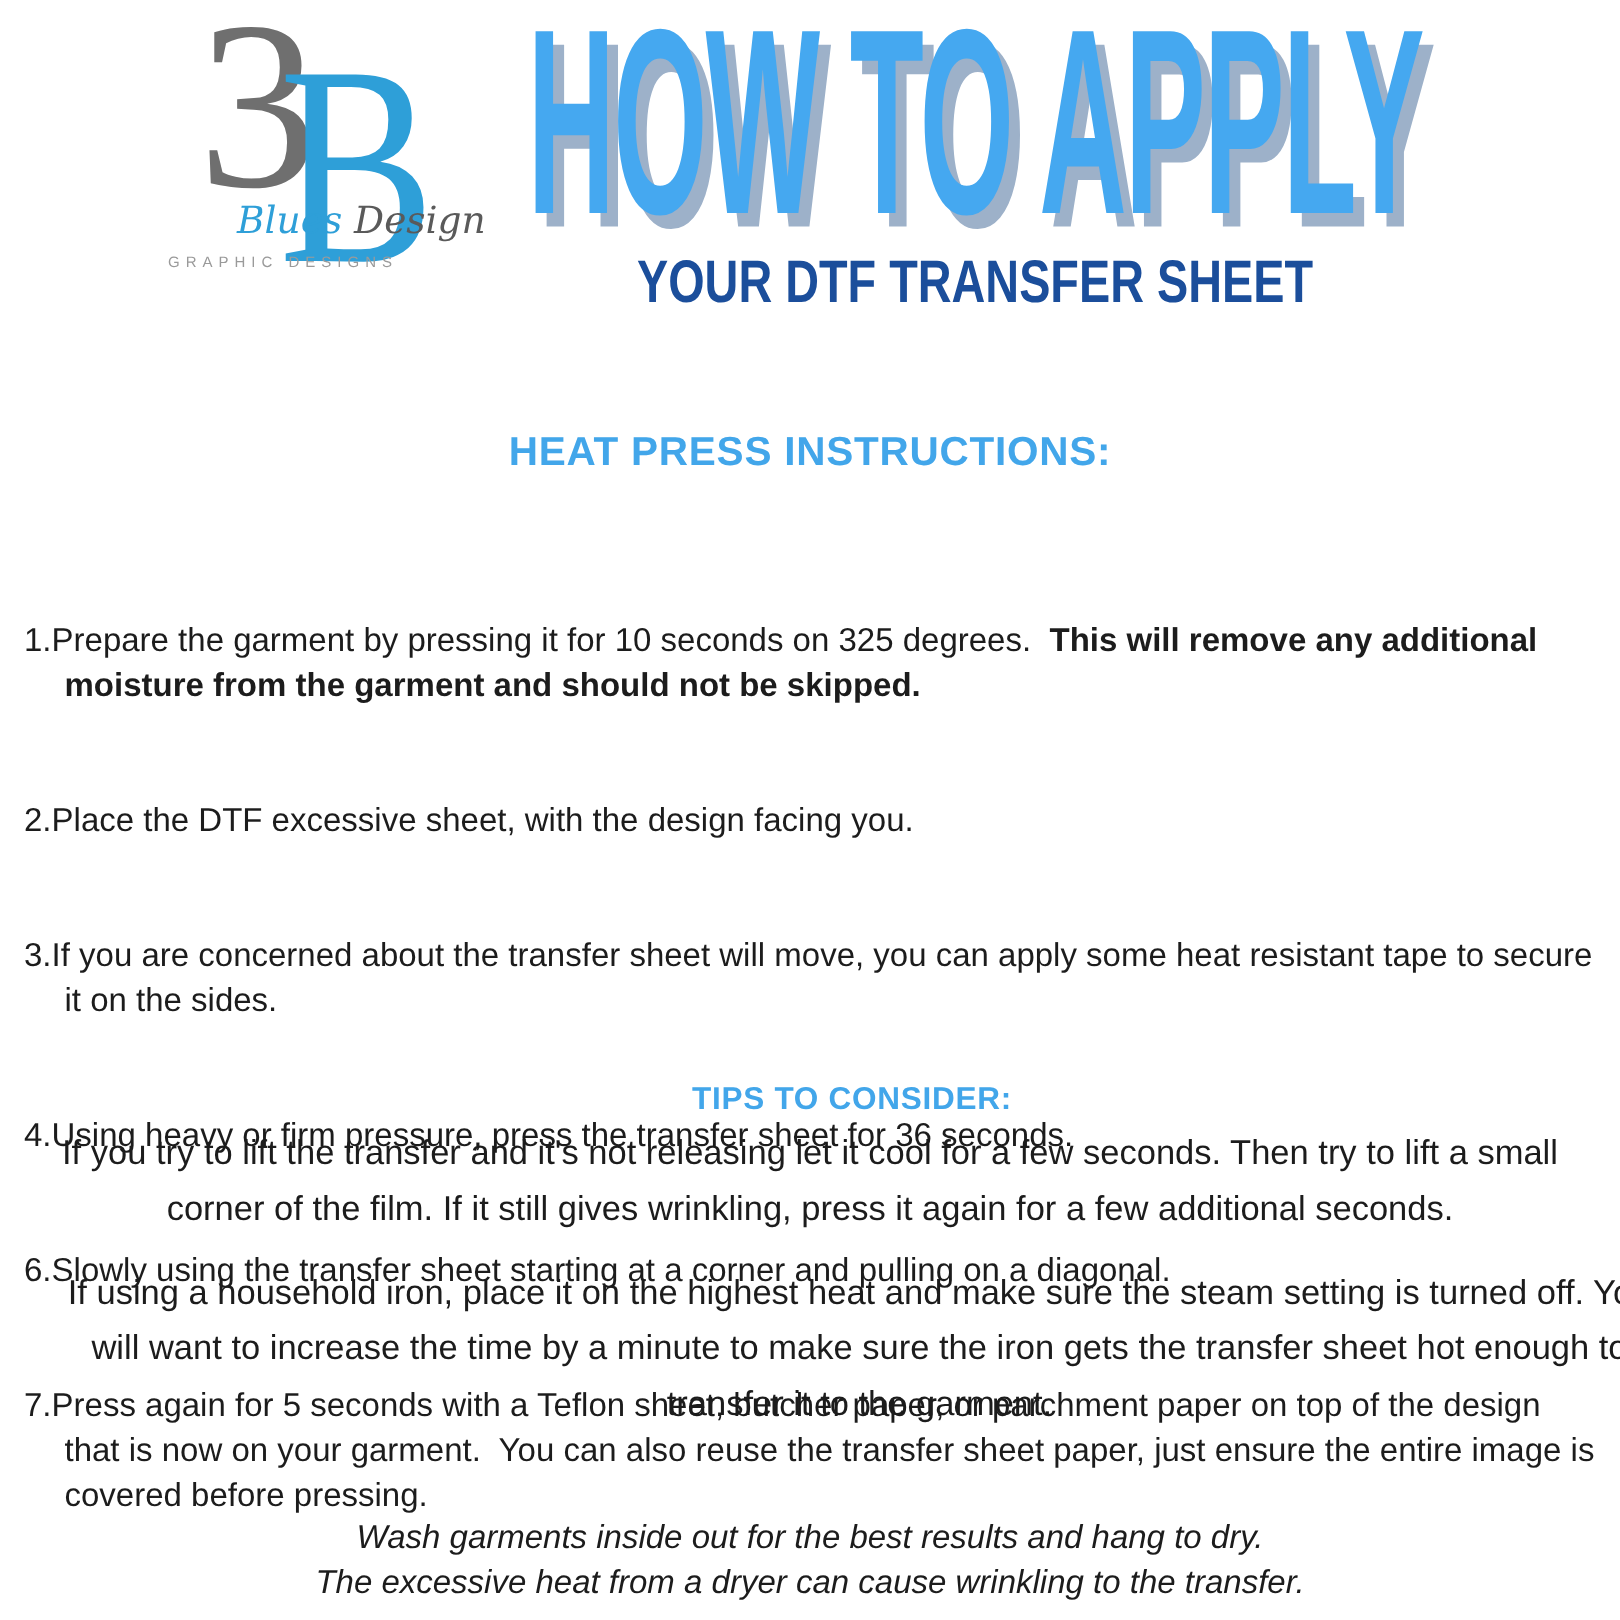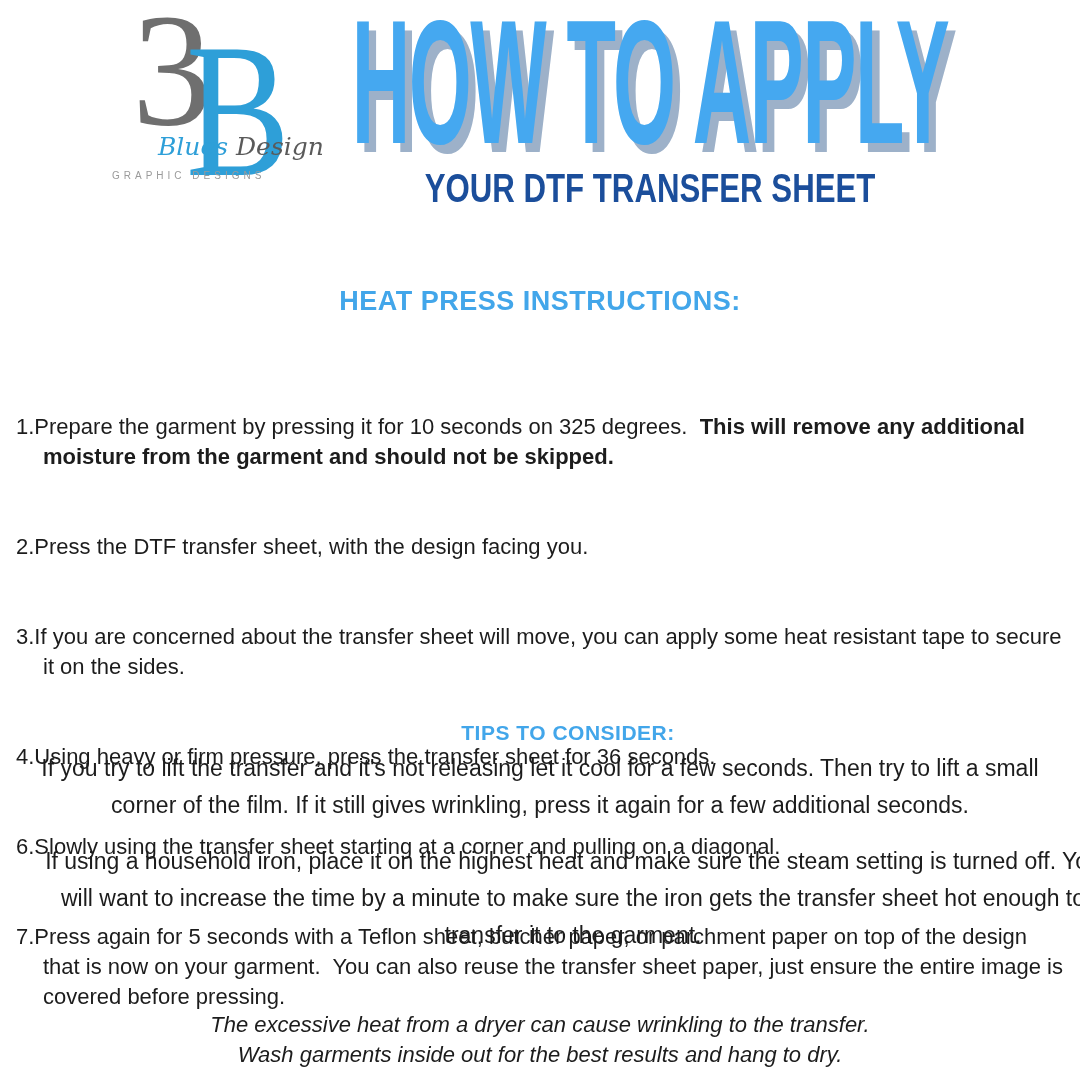--- a/index.html
+++ b/index.html
@@ -113,29 +113,29 @@
   </div>
   <div class="subtitle-wrap">
     <span class="subtitle-inner">YOUR DTF TRANSFER SHEET</span>
   </div>
 
 
   <div class="h-press">HEAT PRESS INSTRUCTIONS:</div>
 
   <div class="steps">
     <div class="step"><span>1.</span><span>Prepare the garment by pressing it for 10 seconds on 325 degrees.  </span><span class="bold">This will remove any additional moisture from the garment and should not be skipped.</span></div>
-    <div class="step"><span>2.</span><span>Press the DTF transfer sheet, with the design facing you.</span></div>
+    <div class="step"><span>2.</span><span>Place the DTF excessive sheet, with the design facing you.</span></div>
     <div class="step"><span>3.</span><span>If you are concerned about the transfer sheet will move, you can apply some heat resistant tape to secure it on the sides.</span></div>
     <div class="step"><span>4.</span><span>Using heavy or firm pressure, press the transfer sheet for 36 seconds.</span></div>
     <div class="step"><span>6.</span><span>Slowly using the transfer sheet starting at a corner and pulling on a diagonal.</span></div>
     <div class="step"><span>7.</span><span>Press again for 5 seconds with a Teflon sheet, butcher paper, or parchment paper on top of the design that is now on your garment.  You can also reuse the transfer sheet paper, just ensure the entire image is covered before pressing.</span></div>
   </div>
 
   <div class="h-tips">TIPS TO CONSIDER:</div>
   <div class="tips-p first">If you try to lift the transfer and it's not releasing let it cool for a few seconds. Then try to lift a small corner of the film. If it still gives wrinkling, press it again for a few additional seconds.</div>
   <div class="tips-p second">If using a household iron, place it on the highest heat and make sure the steam setting is turned off. You will want to increase the time by a minute to make sure the iron gets the transfer sheet hot enough to transfer it to the garment.</div>
 
   <div class="footer">
+    <div>Wash garments inside out for the best results and hang to dry.</div>
     <div>The excessive heat from a dryer can cause wrinkling to the transfer.</div>
-    <div>Wash garments inside out for the best results and hang to dry.</div>
   </div>
 
 </div>
 
 </body></html>

